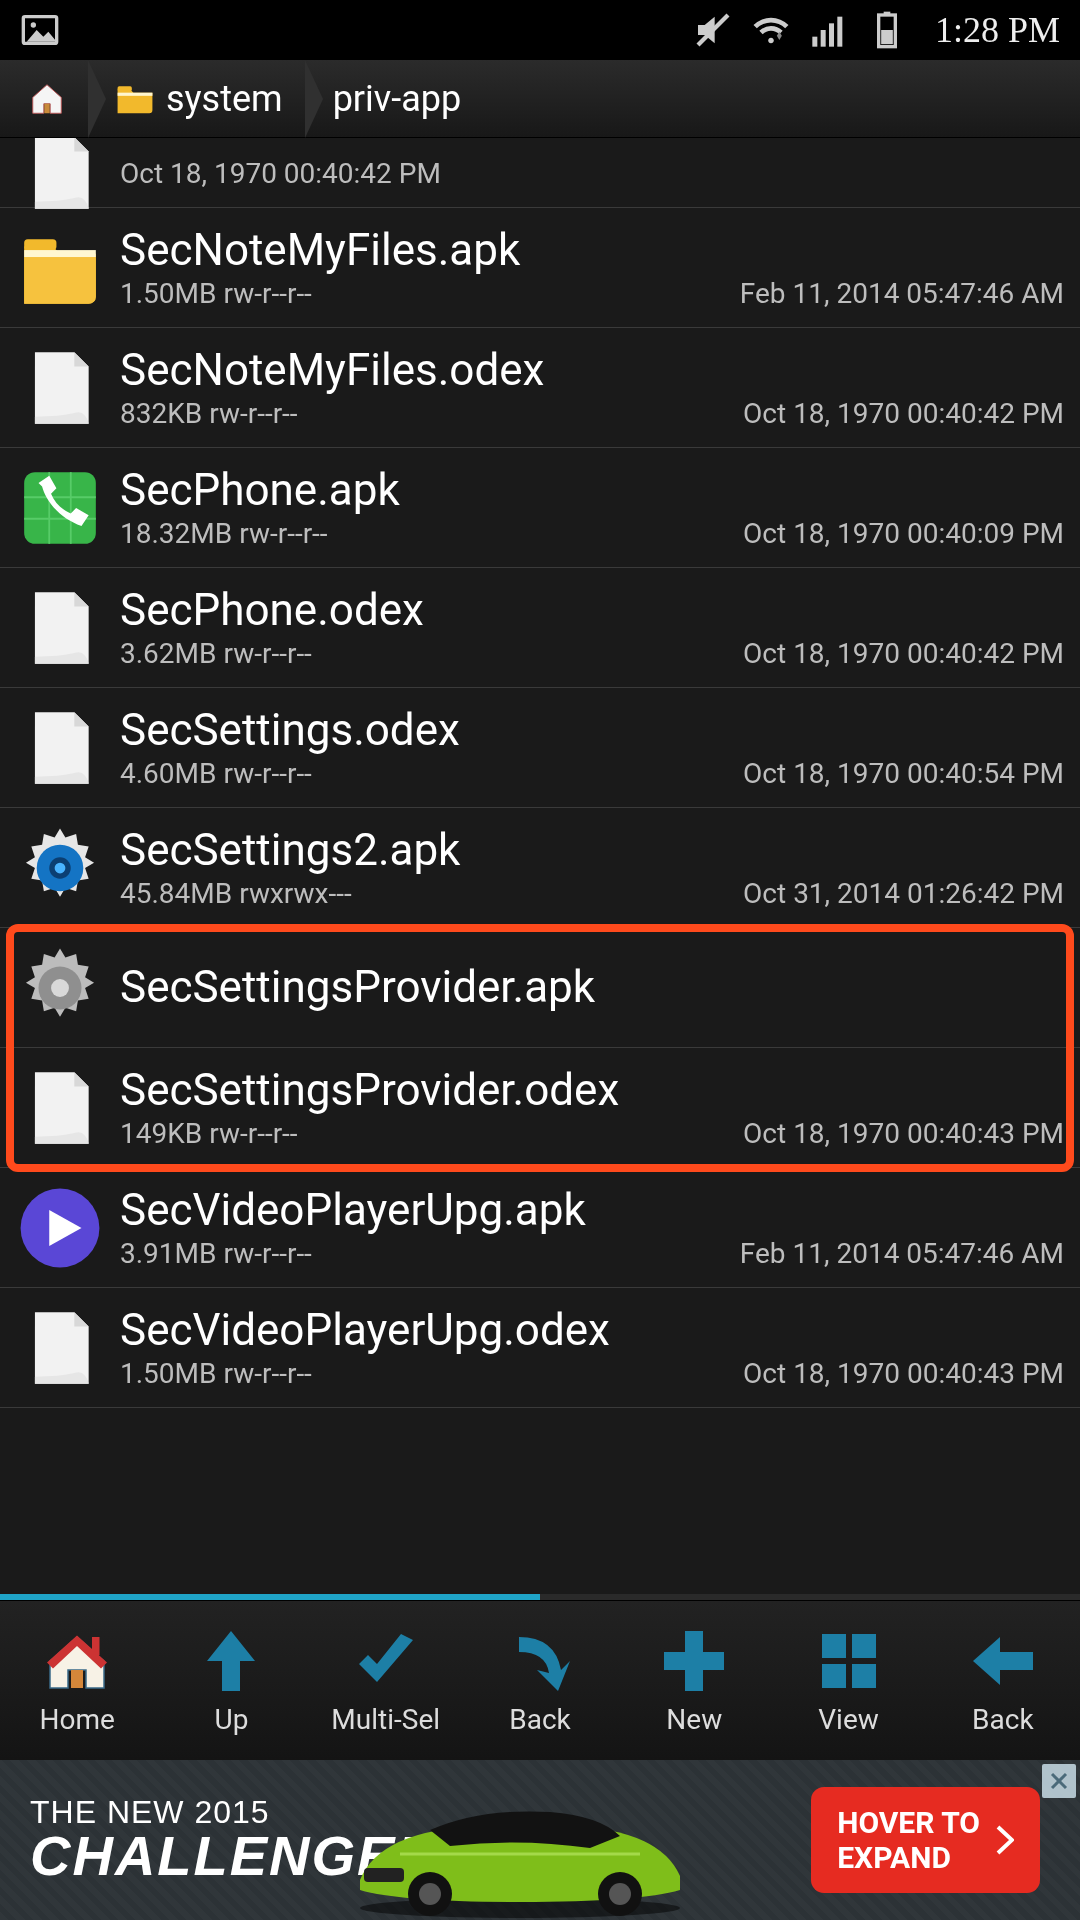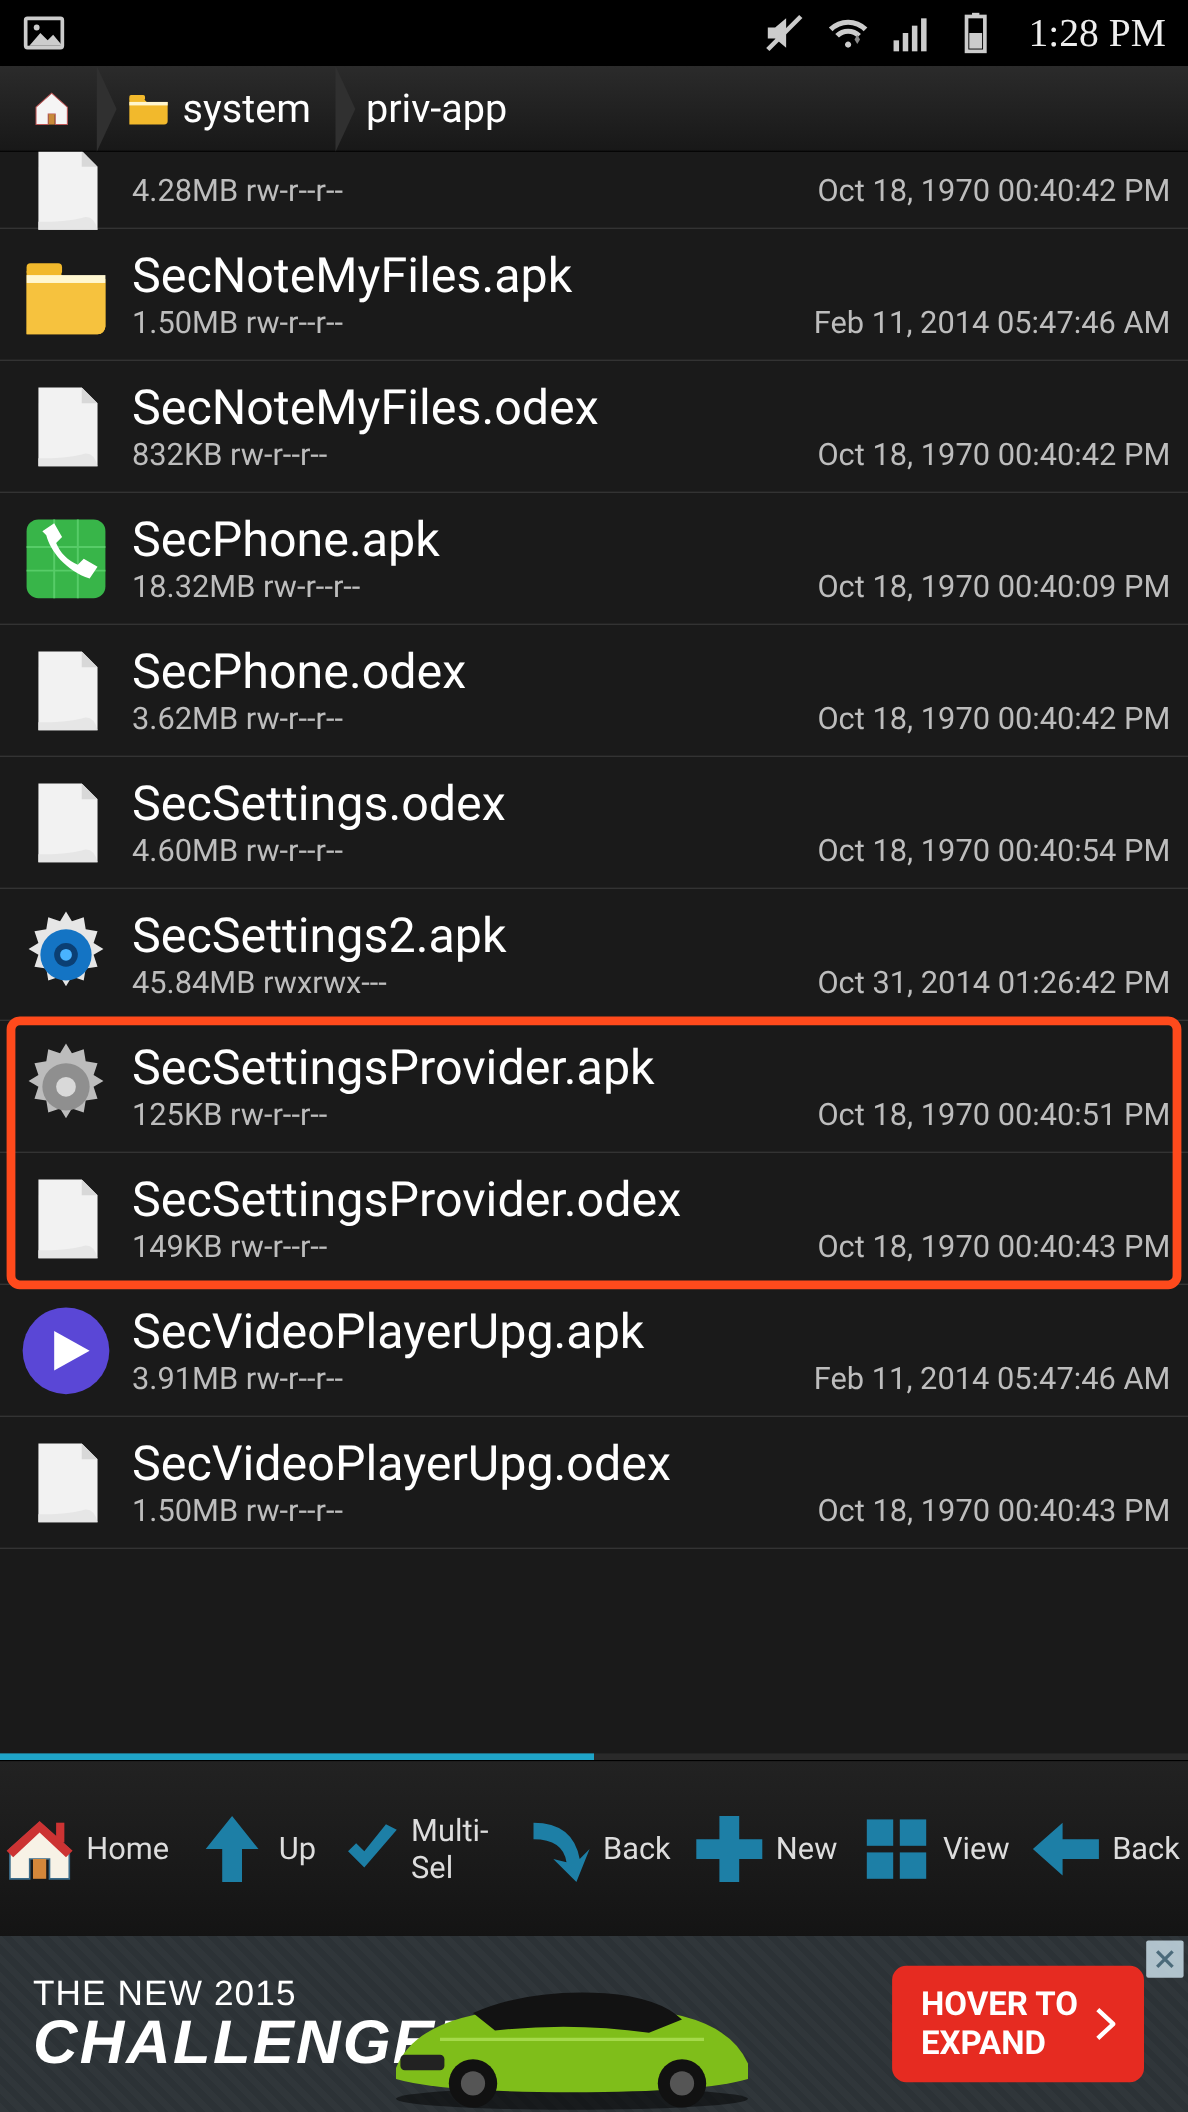--- a/index.html
+++ b/index.html
@@ -38,21 +38,21 @@
   .file-meta { font-size: 28px; color: #bdbdbd; flex: 1; }
   .file-date { font-size: 28px; color: #bdbdbd; text-align: right; }
   .highlight-box { position: absolute; border: 8px solid #ff4a1c; border-radius: 12px; left: 6px; right: 6px; pointer-events: none; }
 
   
   .mini-progress { position: absolute; bottom: 0; left: 0; height: 6px; background: #2a2a2a; width: 100%; }
   .mini-progress-fill { height: 100%; width: 50%; background: #1fa4c8; }
 
   
   .toolbar { height: 160px; background: linear-gradient(#222,#141414); display: flex; border-top: 1px solid #000; }
-  .tool-btn { flex: 1; display: flex; flex-direction: row; align-items: center; justify-content: center; gap: 6px; color: #cfe3ea; }
+  .tool-btn { flex: 1; display: flex; flex-direction: column; align-items: center; justify-content: center; gap: 6px; color: #cfe3ea; }
   .tool-btn .tool-ico { width: 72px; height: 72px; display: flex; align-items: center; justify-content: center; }
   .tool-btn .tool-label { font-size: 28px; color: #ddd; }
 
   
   .ad { height: 160px; background: #2c3236; position: relative; display: flex; align-items: center; padding: 0 30px; overflow: hidden; }
   .ad-texture { position: absolute; inset: 0; background: repeating-linear-gradient(45deg, rgba(255,255,255,0.02) 0 6px, transparent 6px 12px); }
   .ad-text { position: relative; font-family: Impact, "Arial Black", sans-serif; color: #fff; line-height: 1; }
   .ad-line1 { font-size: 32px; letter-spacing: 1px; }
   .ad-line2 { font-size: 56px; font-style: italic; font-weight: 900; letter-spacing: 2px; }
   .ad-car { position: absolute; left: 340px; bottom: 0; width: 360px; height: 130px; }
@@ -129,21 +129,20 @@
   <div class="file-row compact">
       <div class="file-icon">
   <svg viewBox="0 0 48 48">
           <path d="M10 4h22l8 8v32H10z" fill="#f2f2f2"></path>
           <path d="M32 4v8h8z" fill="#d8d8d8"></path>
           <path d="M32 38 Q38 36 40 44 L10 44 L10 40 Q24 40 32 38 Z" fill="#e6e6e6"></path>
         </svg>
 </div>
       <div class="file-info">
         <div class="file-meta-row">
-          <div class="file-meta">4.28MB rw-r--r--</div>
           <div class="file-date">Oct 18, 1970 00:40:42 PM</div>
         </div>
       </div>
     </div>
     <div class="file-row full">
       <div class="file-icon">
   <svg viewBox="0 0 48 48">
           <path d="M4 12h16l4 4h20v24a4 4 0 0 1-4 4H4V12z" fill="#f2b92c"></path>
           <rect x="4" y="8" width="18" height="6" rx="2" fill="#f2b92c"></rect>
           <rect x="4" y="14" width="40" height="4" fill="#fff7d1"></rect>
@@ -249,24 +248,20 @@
   <svg viewBox="0 0 48 48">
           <g fill="#bcbcbc">
             <path d="M24 2l3 5 6-2 1 6 6 1-2 6 5 3-5 3 2 6-6 1-1 6-6-2-3 5-3-5-6 2-1-6-6-1 2-6-5-3 5-3-2-6 6-1 1-6 6 2z"></path>
           </g>
           <circle cx="24" cy="24" r="12" fill="#8f8f8f"></circle>
           <circle cx="24" cy="24" r="5" fill="#d9d9d9"></circle>
         </svg>
 </div>
       <div class="file-info">
         <div class="file-name">SecSettingsProvider.apk</div>
-        <div class="file-meta-row">
-          <div class="file-meta">125KB rw-r--r--</div>
-          <div class="file-date">Oct 18, 1970 00:40:51 PM</div>
-        </div>
       </div>
     </div>
     <div class="file-row full">
       <div class="file-icon">
   <svg viewBox="0 0 48 48">
           <path d="M10 4h22l8 8v32H10z" fill="#f2f2f2"></path>
           <path d="M32 4v8h8z" fill="#d8d8d8"></path>
           <path d="M32 38 Q38 36 40 44 L10 44 L10 40 Q24 40 32 38 Z" fill="#e6e6e6"></path>
         </svg>
 </div>

